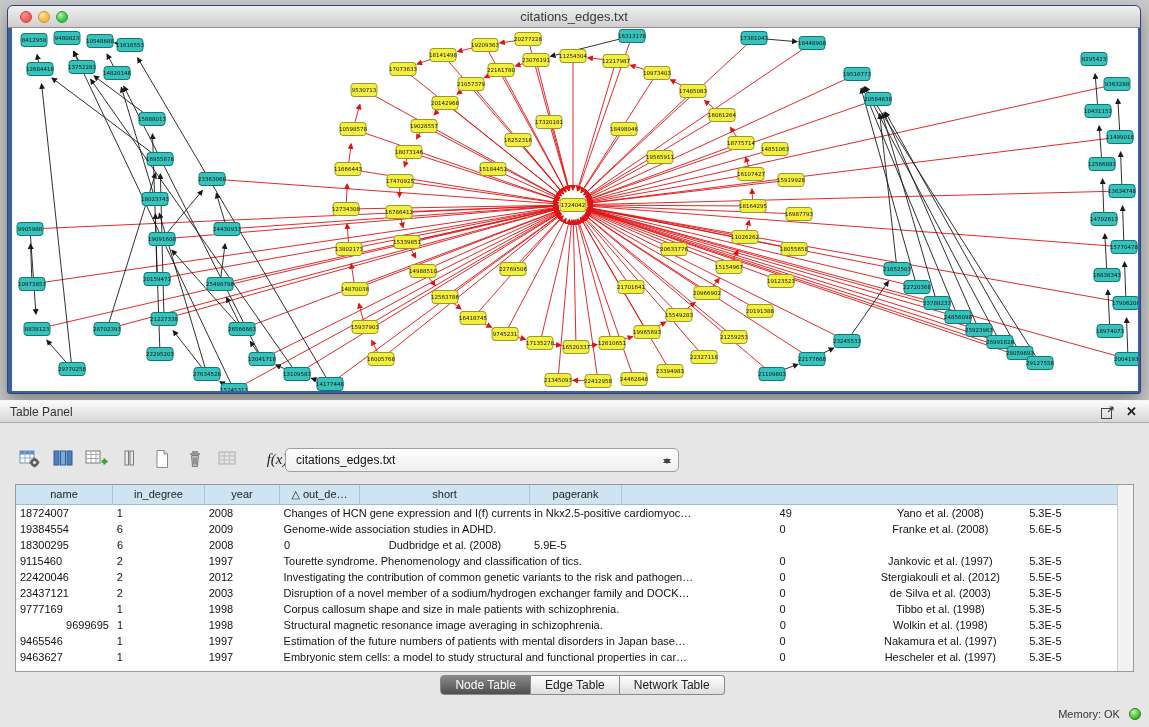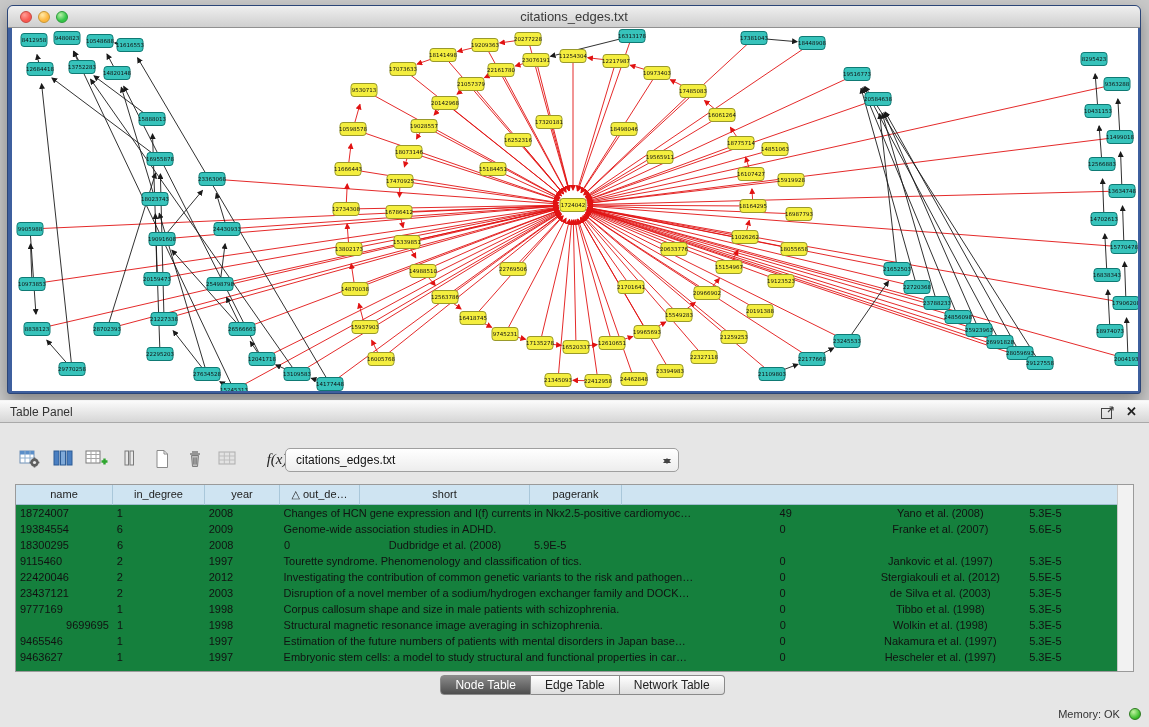--- a/index.html
+++ b/index.html
@@ -39,21 +39,21 @@
          font-family:"Liberation Serif",serif;font-style:italic;font-size:15px;color:#222;
          text-align:right;cursor:pointer;}
   .combo{position:absolute;left:267px;top:0px;width:394px;height:24px;
          background:linear-gradient(#ffffff,#ededed);border:1px solid #9f9f9f;border-radius:5px;
          cursor:pointer;}
   .combo-text{position:absolute;left:10px;top:4px;font-size:12px;color:#111;}
   .combo-arrows{position:absolute;right:6px;top:3px;width:11px;height:18px;}
   .combo-arrows:before{content:"";position:absolute;left:2px;top:2px;border:4px solid transparent;border-bottom:5px solid #444;}
   .combo-arrows:after{content:"";position:absolute;left:2px;bottom:2px;border:4px solid transparent;border-top:5px solid #444;}
 
-  .tbl{position:absolute;left:15px;top:84px;width:1119px;height:188px;background:#15803d;
+  .tbl{position:absolute;left:15px;top:84px;width:1119px;height:188px;background:#ffffff;
        border:1px solid #9a9a9a;}
   .tbl-head{position:absolute;left:0;top:0;right:16px;height:20px;display:flex;
             background:#cfe4f2;border-bottom:1px solid #9fbcce;}
   .th{height:20px;line-height:19px;font-size:11px;color:#222;text-align:center;
       border-right:1px solid #a9c7da;overflow:hidden;white-space:nowrap;cursor:pointer;}
   .tbl-rows{position:absolute;left:0;top:20px;right:16px;bottom:0;overflow:hidden;}
   .tr{display:flex;height:16px;cursor:default;}
   .td{height:16px;line-height:16px;font-size:11px;color:#111;overflow:hidden;white-space:nowrap;padding:0 4px;}
   .tbl-scroll{position:absolute;right:0;top:0;bottom:0;width:16px;background:#f2f2f2;
               border-left:1px solid #c9c9c9;}
@@ -830,21 +830,21 @@
             <div class="td" style="width: 80px; text-align: left;">49</div>
             <div class="td" style="width: 170px; text-align: center;">Yano et al. (2008)</div>
             <div class="td" style="width: 92px; text-align: left;">5.3E-5</div>
           </div>
           <div class="tr">
             <div class="td" style="width: 97px; text-align: left;">19384554</div>
             <div class="td" style="width: 92px; text-align: left;">6</div>
             <div class="td" style="width: 75px; text-align: left;">2009</div>
             <div class="td" style="width: 497px; text-align: left;">Genome-wide association studies in ADHD.</div>
             <div class="td" style="width: 80px; text-align: left;">0</div>
-            <div class="td" style="width: 170px; text-align: center;">Franke et al. (2007)</div>
+            <div class="td" style="width: 170px; text-align: center;">Franke et al. (2008)</div>
             <div class="td" style="width: 92px; text-align: left;">5.6E-5</div>
           </div>
           <div class="tr">
             <div class="td" style="width: 97px; text-align: left;">18300295</div>
             <div class="td" style="width: 92px; text-align: left;">6</div>
             <div class="td" style="width: 75px; text-align: left;">2008</div>
             <div class="td" style="width: 80px; text-align: left;">0</div>
             <div class="td" style="width: 170px; text-align: center;">Dudbridge et al. (2008)</div>
             <div class="td" style="width: 92px; text-align: left;">5.9E-5</div>
           </div>

